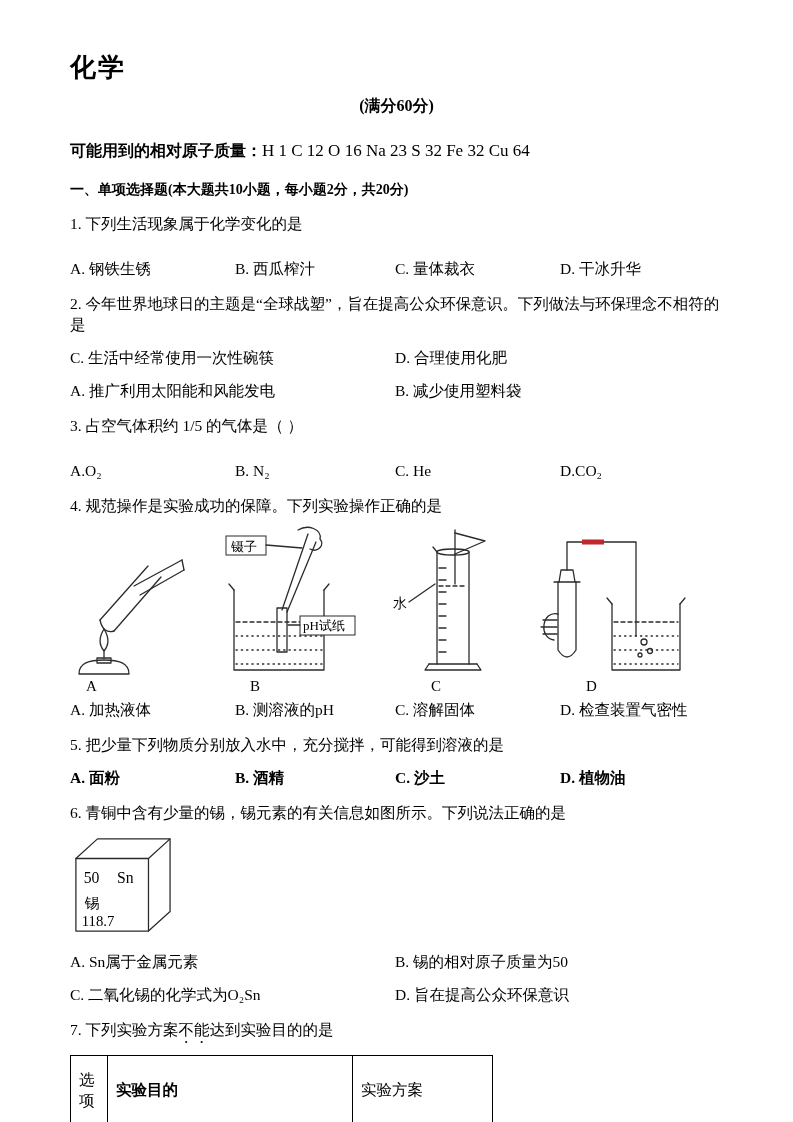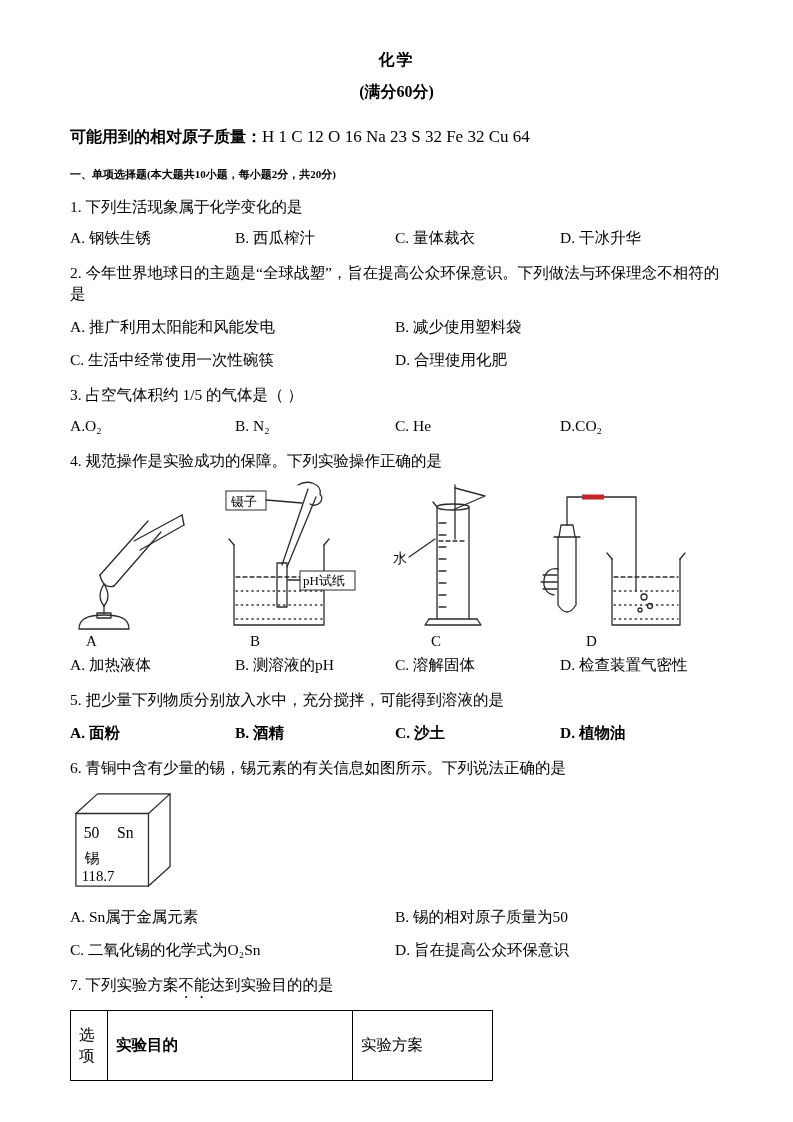--- a/index.html
+++ b/index.html
@@ -3,34 +3,34 @@
 <meta charset="utf-8">
 <style>
   * { margin:0; padding:0; box-sizing:border-box; }
   html,body { background:#fff; }
   body {
     width:793px; height:1122px; overflow:hidden;
     font-family:"Liberation Serif","DejaVu Serif",serif; color:#000;
   }
   .page { width:793px; height:1122px; padding:50px 70px 0 70px; position:relative; }
 
-  .title { text-align:center; font-size:16px; font-weight:bold; letter-spacing:2px; }
+  .title { font-size:26px; font-weight:bold; letter-spacing:2px; }
   .subtitle { text-align:center; font-size:16px; font-weight:bold; margin-top:11px; }
 
   .atomic { margin-top:24px; font-size:16px; }
   .atomic .label { font-weight:bold;margin-top:28px; }
   .atomic .values { font-size:17px; }
 
-  .section-title { margin-top:19px; font-size:11px; font-weight:bold; }
+  .section-title { margin-top:19px; font-size:14px; font-weight:bold; }
 
   .stem { margin-top:14px; font-size:15.5px; line-height:21px; }
   .emph { text-emphasis:filled dot; -webkit-text-emphasis:filled dot;
           text-emphasis-position:under left; -webkit-text-emphasis-position:under left; }
 
-  .opts { display:flex; margin-top:10px; font-size:15.5px; line-height:21px; }
+  .opts { display:flex; margin-top:24px; font-size:15.5px; line-height:21px; }
   .opts span { white-space:nowrap; }
   .opts .c1 { width:165px; } .opts .c2 { width:160px; } .opts .c3 { width:165px; } .opts .c4 { flex:1; }
   .opts2 { display:flex; margin-top:12px; font-size:15.5px; line-height:21px; }
   .opts2 .c1 { width:325px; } .opts2 .c2 { flex:1; }
 
   .figures { display:flex; align-items:flex-end; margin-top:8px; }
   .fig { display:flex; flex-direction:column; }
   .fig svg { display:block; }
   .fig-b { margin-left:22px; } .fig-c { margin-left:32px; } .fig-d { margin-left:24px; }
   .fig-letter { font-size:15px; margin-top:2px; }
@@ -70,26 +70,26 @@
   <div class="stem">1. 下列生活现象属于化学变化的是</div>
   <div class="opts">
     <span class="c1">A. 钢铁生锈</span>
     <span class="c2">B. 西瓜榨汁</span>
     <span class="c3">C. 量体裁衣</span>
     <span class="c4">D. 干冰升华</span>
   </div>
 
   <div class="stem">2. 今年世界地球日的主题是“全球战塑”，旨在提高公众环保意识。下列做法与环保理念不相符的是</div>
   <div class="opts2">
+    <span class="c1">C. 生活中经常使用一次性碗筷</span>
+    <span class="c2">D. 合理使用化肥</span>
+  </div>
+  <div class="opts2">
     <span class="c1">A. 推广利用太阳能和风能发电</span>
     <span class="c2">B. 减少使用塑料袋</span>
-  </div>
-  <div class="opts2">
-    <span class="c1">C. 生活中经常使用一次性碗筷</span>
-    <span class="c2">D. 合理使用化肥</span>
   </div>
 
   <div class="stem">3. 占空气体积约 1/5 的气体是（      ）</div>
   <div class="opts">
     <span class="c1">A.O₂</span>
     <span class="c2">B. N₂</span>
     <span class="c3">C. He</span>
     <span class="c4">D.CO₂</span>
   </div>
 

